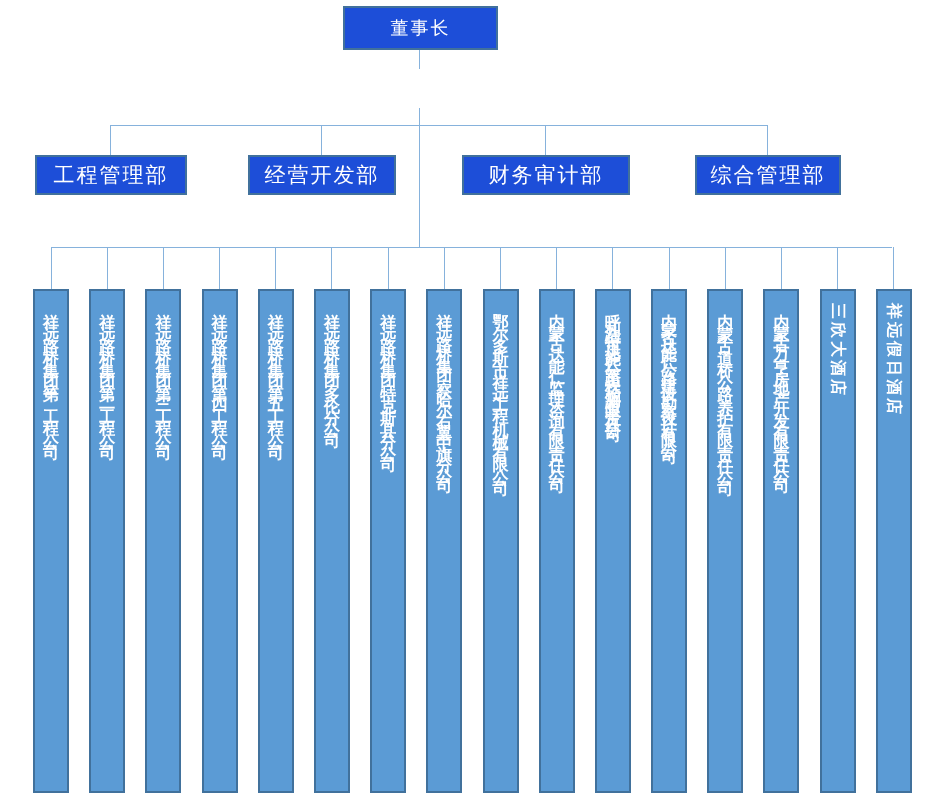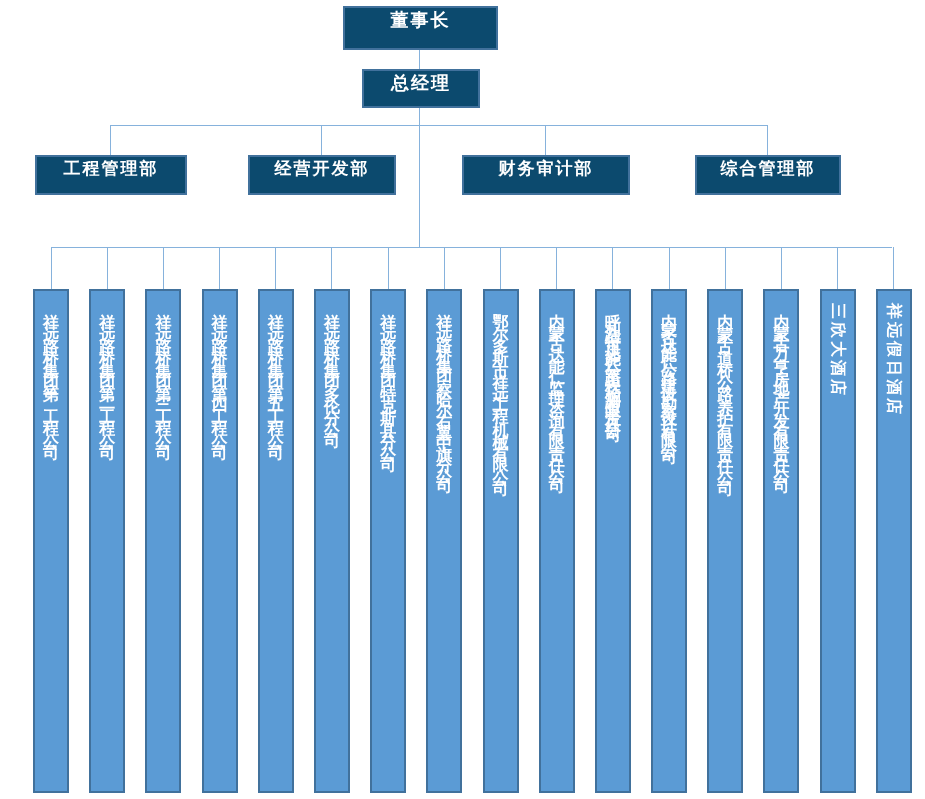--- a/index.html
+++ b/index.html
@@ -6,32 +6,32 @@
   .canvas {
     position: relative;
     width: 925px;
     height: 799px;
     background: #ffffff;
     overflow: hidden;
     font-family: "Liberation Serif", "DejaVu Serif", serif;
   }
   .node {
     position: absolute;
-    background: #0c4a6e;
+    background: #1d4ed8;
     border: 2px solid #41719c;
     box-sizing: border-box;
     color: #ffffff;
     display: flex;
-    align-items: flex-start;
+    align-items: center;
     justify-content: center;
-    font-weight: bold;
+    font-weight: normal;
     letter-spacing: 2px;
   }
   .node.top    { font-size: 18px; }
-  .node.dept   { font-size: 17px; }
+  .node.dept   { font-size: 21px; }
   .line {
     position: absolute;
     background: #86b2dc;
   }
   
   .sub-row {
     position: absolute;
     left: 33px;
     top: 247px;
     width: 879px;
@@ -80,23 +80,20 @@
 <body>
 
 <div class="canvas">
 
   <div class="node top" style="left:343px; top:6px; width:155px; height:44px;">
     <span>董事长</span>
   </div>
 
   <div class="line" style="left:419px; top:50px; width:1px; height:19px;"></div>
 
-  <div class="node top" style="left:362px; top:69px; width:118px; height:39px;">
-    <span>总经理</span>
-  </div>
 
   <div class="line" style="left:419px; top:108px; width:1px; height:139px;"></div>
 
   <div class="line" style="left:111px; top:125px; width:657px; height:1px;"></div>
 
   <div class="line" style="left:110px; top:125px; width:1px; height:30px;"></div>
   <div class="line" style="left:321px; top:125px; width:1px; height:30px;"></div>
   <div class="line" style="left:545px; top:125px; width:1px; height:30px;"></div>
   <div class="line" style="left:767px; top:125px; width:1px; height:30px;"></div>
 

